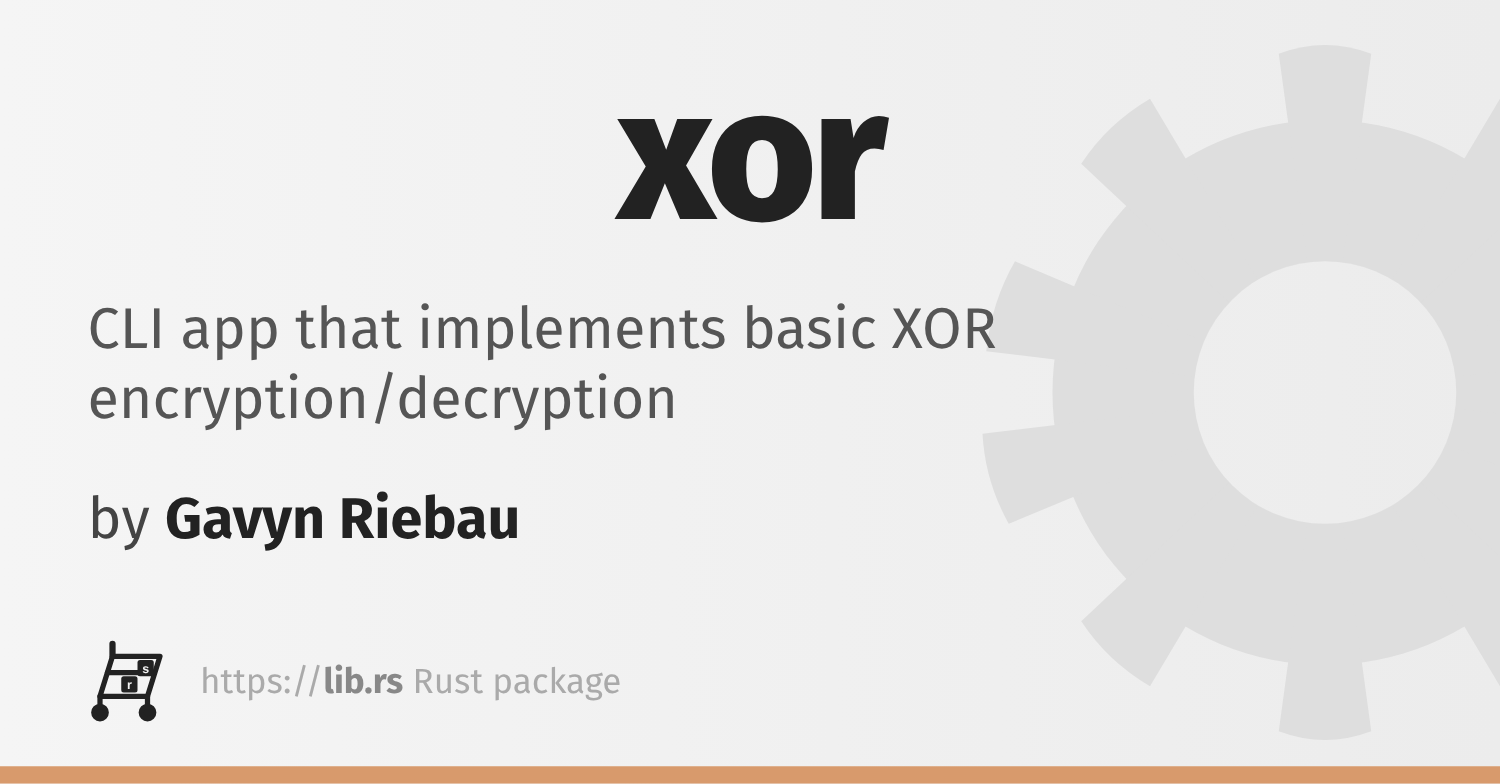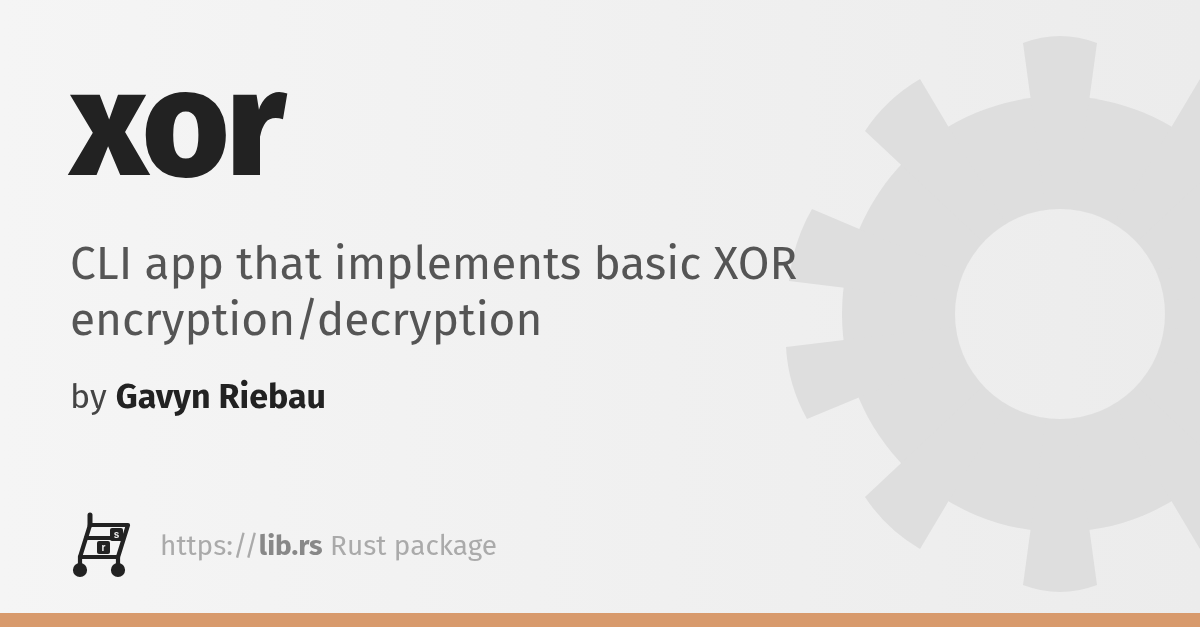--- a/index.html
+++ b/index.html
@@ -24,31 +24,32 @@
     padding: 50px 70px 0 70px;
     height: 613px;
   }
   .title {
     font-size: 150px;
     font-weight: 800;
     color: #222;
     line-height: 1;
     letter-spacing: -4px;
     margin-bottom: 36px;
+    text-align: center;
   }
   .description {
     font-size: 46px;
     font-weight: 400;
     color: #555;
     line-height: 1.22;
     max-width: 820px;
-    margin-bottom: 28px;
+    margin-bottom: 40px;
   }
   .byline {
-    font-size: 34px;
+    font-size: 46px;
     color: #444;
     font-weight: 400;
   }
   .byline .author {
     font-weight: 700;
     color: #222;
   }
   .footer {
     position: absolute;
     bottom: 34px;

